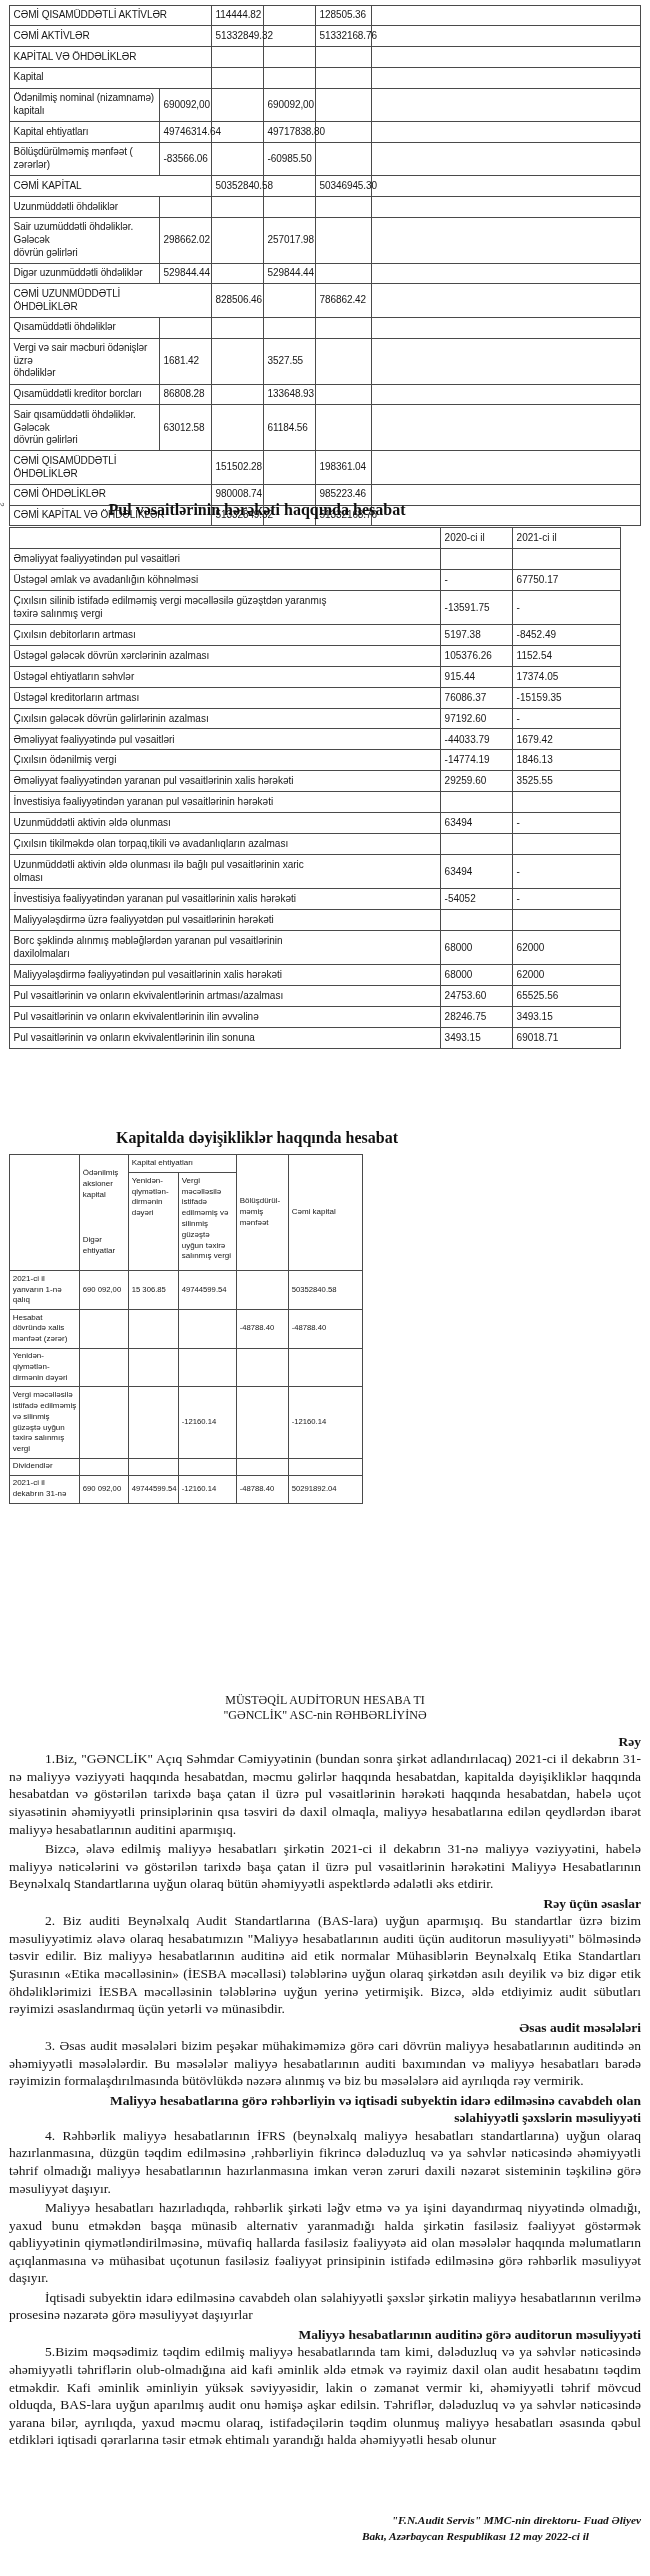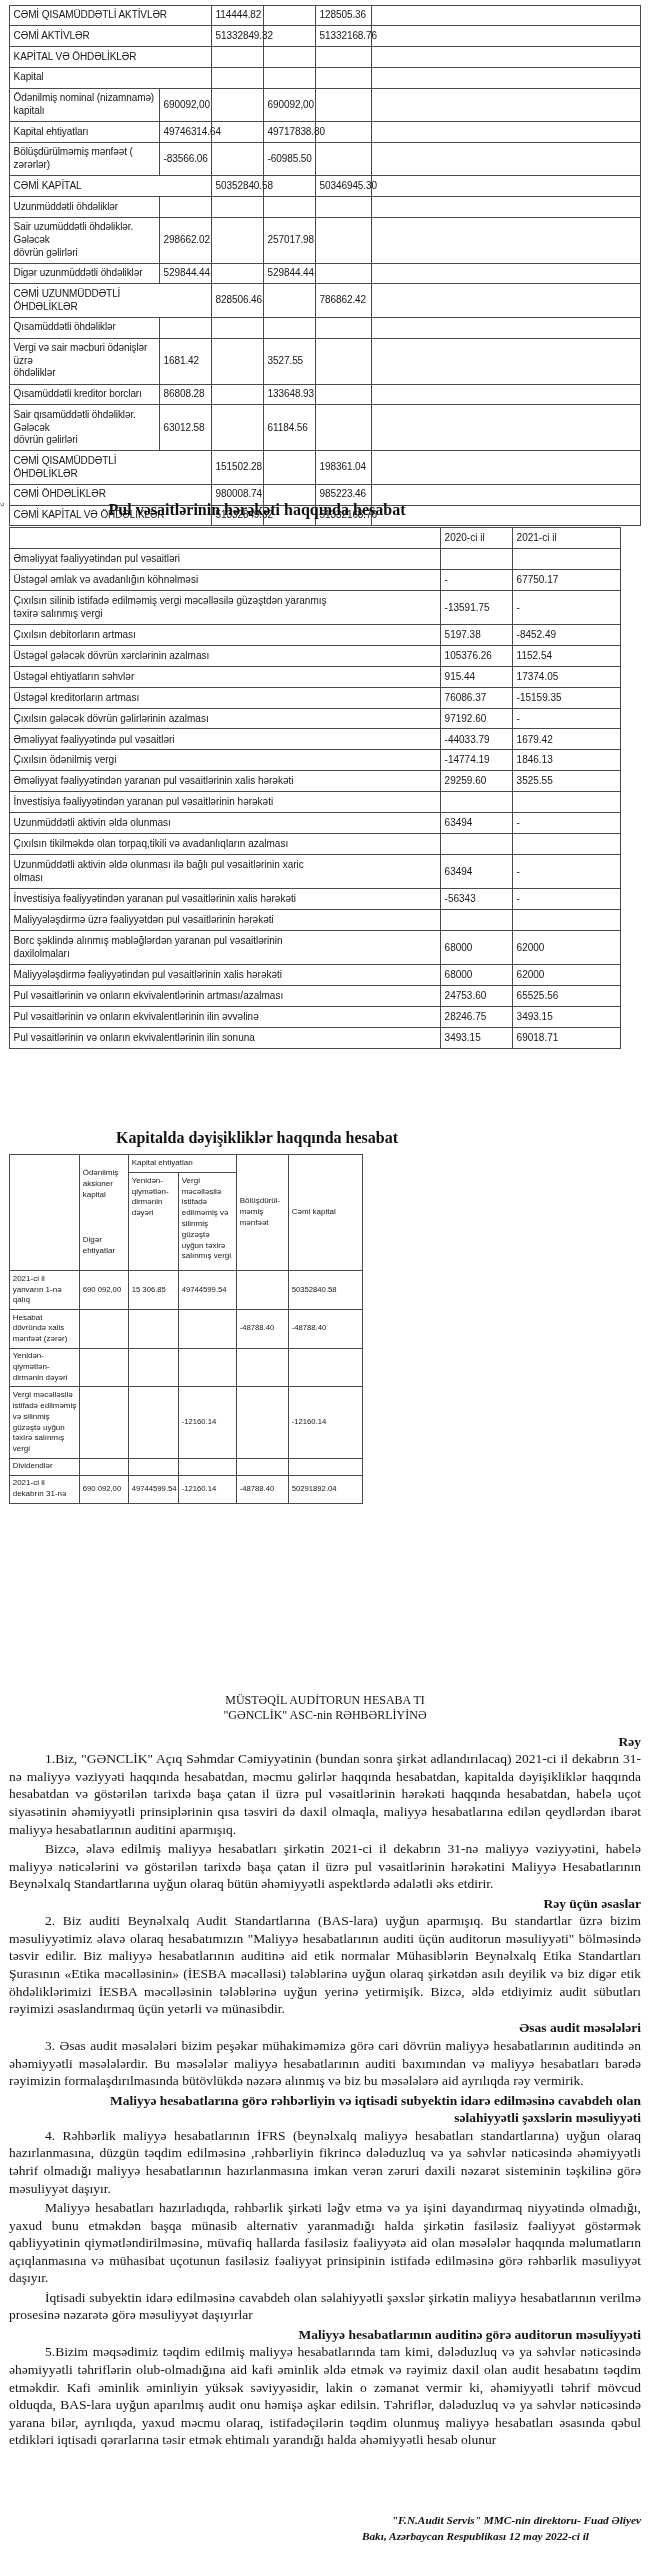--- a/index.html
+++ b/index.html
@@ -307,21 +307,21 @@
           <td class="num"></td>
         </tr>
         <tr>
           <td class="lab">Uzunmüddətli aktivin əldə olunması ilə bağlı pul vəsaitlərinin xaric
 olması</td>
           <td class="num">63494</td>
           <td class="num">-</td>
         </tr>
         <tr>
           <td class="lab">İnvestisiya fəaliyyətindən yaranan pul vəsaitlərinin xalis hərəkəti</td>
-          <td class="num">-56343</td>
+          <td class="num">-54052</td>
           <td class="num">-</td>
         </tr>
         <tr class="bold">
           <td class="lab">Maliyyələşdirmə üzrə fəaliyyətdən pul vəsaitlərinin hərəkəti</td>
           <td class="num"></td>
           <td class="num"></td>
         </tr>
         <tr>
           <td class="lab">Borc şəklində alınmış məbləğlərdən yaranan pul vəsaitlərinin
 daxilolmaları</td>

